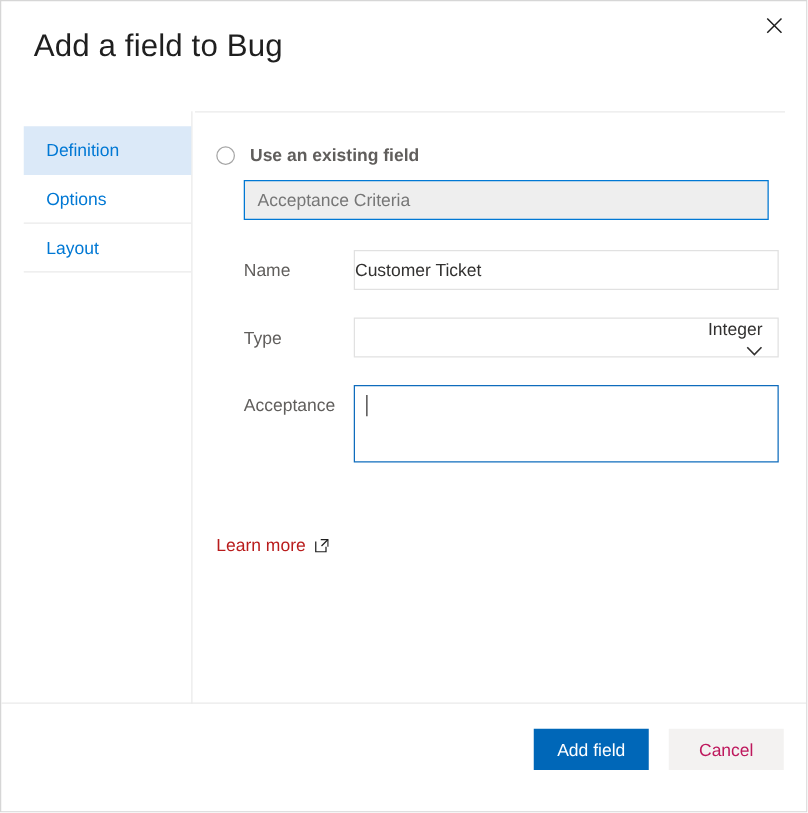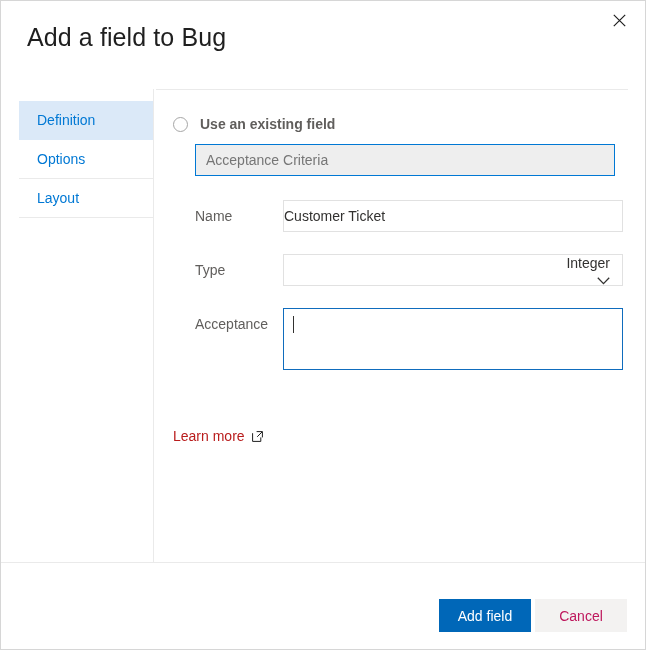--- a/index.html
+++ b/index.html
@@ -264,23 +264,23 @@
     position: absolute;
     left: 0;
     right: 0;
     bottom: 0;
     height: 86px;
     border-top: 1px solid #eaeaea;
   }
   .footer-buttons {
     position: absolute;
     right: 18px;
-    top: 36px;
-    display: flex;
-    gap: 4px;
+    top: 20px;
+    display: flex;
+    gap: 16px;
   }
   .btn {
     box-sizing: border-box;
     height: 33px;
     min-width: 92px;
     padding: 0 16px;
     border: none;
     font-family: "Liberation Sans", sans-serif;
     font-size: 14px;
     cursor: pointer;

